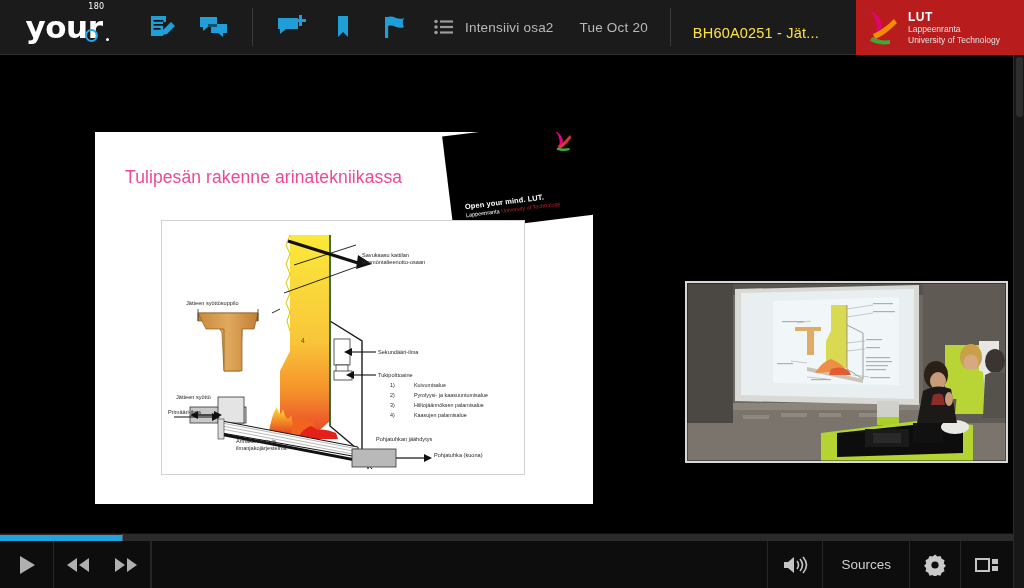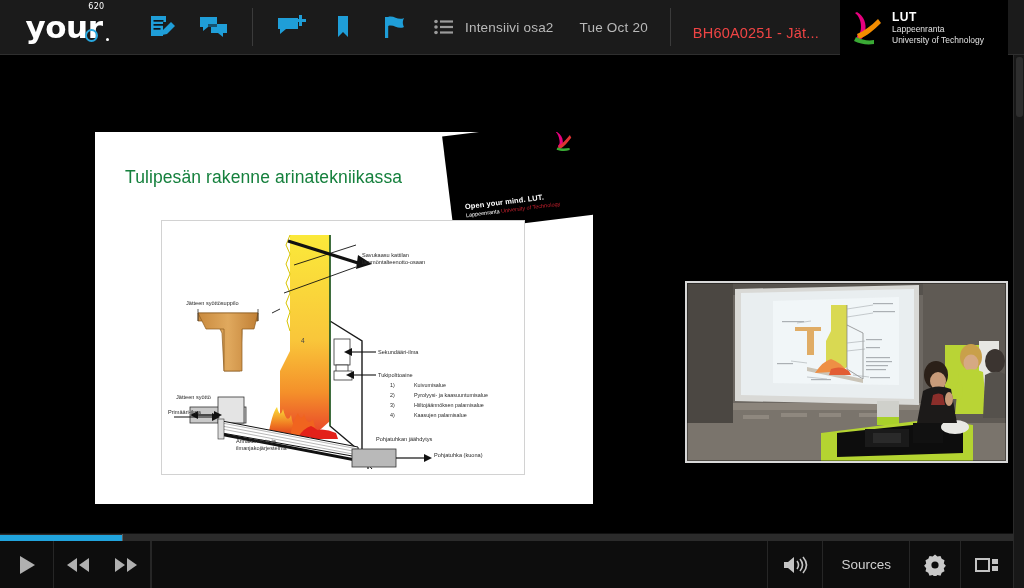--- a/index.html
+++ b/index.html
@@ -67,25 +67,25 @@
   .meta-icon { width: 34px; display: flex; justify-content: center; }
   .meta-text {
     font-size: 13.5px; color: #b9b9b9; white-space: nowrap;
     letter-spacing: 0.2px;
   }
   #meta-session { margin-left: 4px; }
   #meta-date { margin-left: 26px; }
   .meta-divider {
     width: 1px; height: 38px; background: #3b3b3b; margin: 0 22px;
   }
-  #meta-course { font-size: 14.5px; color: #ef4444; margin-top: 11px; }
+  #meta-course { font-size: 14.5px; color: #fde047; margin-top: 11px; }
 
   #lut-logo {
-    position: absolute; right: 16px; top: 0;
-    width: 168px; height: 55px; background: #000000;
+    position: absolute; right: 0; top: 0;
+    width: 168px; height: 55px; background: #b91c1c;
     display: flex; align-items: center; padding-left: 10px;
   }
   #lut-mark { width: 34px; height: 38px; position: relative; margin-right: 8px; }
   #lut-text { line-height: 1.22; }
   .lut-l1 { font-size: 12px; font-weight: 700; color: #ffffff; letter-spacing: 0.5px; }
   .lut-l2 { font-size: 8.5px; color: #e2e2e2; }
   .lut-l3 { font-size: 8.5px; color: #e2e2e2; }
 
   
   #stage {
@@ -108,21 +108,21 @@
   #slide-banner-inner {
     position: absolute; left: 14px; bottom: 12px; width: 130px;
   }
   .banner-mark { position: absolute; right: 22px; top: 8px; width: 20px; height: 24px; }
   .banner-l1 { font-size: 7.5px; font-weight: 700; color: #ffffff; letter-spacing: 0.1px; }
   .banner-l2 { font-size: 5.5px; color: #ffffff; margin-top: 1px; }
   .banner-l2 em { color: #c8202e; font-style: normal; }
 
   #slide-title {
     position: absolute; left: 30px; top: 35px;
-    font-size: 17.5px; color: #15803d; letter-spacing: 0.1px;
+    font-size: 17.5px; color: #ec4899; letter-spacing: 0.1px;
   }
 
   #diagram-frame {
     position: absolute; left: 66px; top: 88px;
     width: 364px; height: 255px;
     border: 1px solid #d2d2d2; background: #fff;
   }
   #diagram-frame svg { display: block; }
 
   
@@ -189,21 +189,21 @@
 </head>
 <body>
 
 <div id="app">
 
   <div id="header">
 
     <div id="logo-block">
       <span class="echo-word">
         <span>your</span>
-        <span class="echo-360">620</span>
+        <span class="echo-360">180</span>
         <span class="echo-ring"></span>
         <span class="echo-dot"></span>
       </span>
     </div>
 
     <div id="toolbar-icons">
 
       <div class="tb-btn">
         <svg width="28" height="26" viewBox="0 0 28 26">
           <path d="M3 2 h15 v6 h-3 v14 H3 Z" fill="#1f9ed8"></path>

